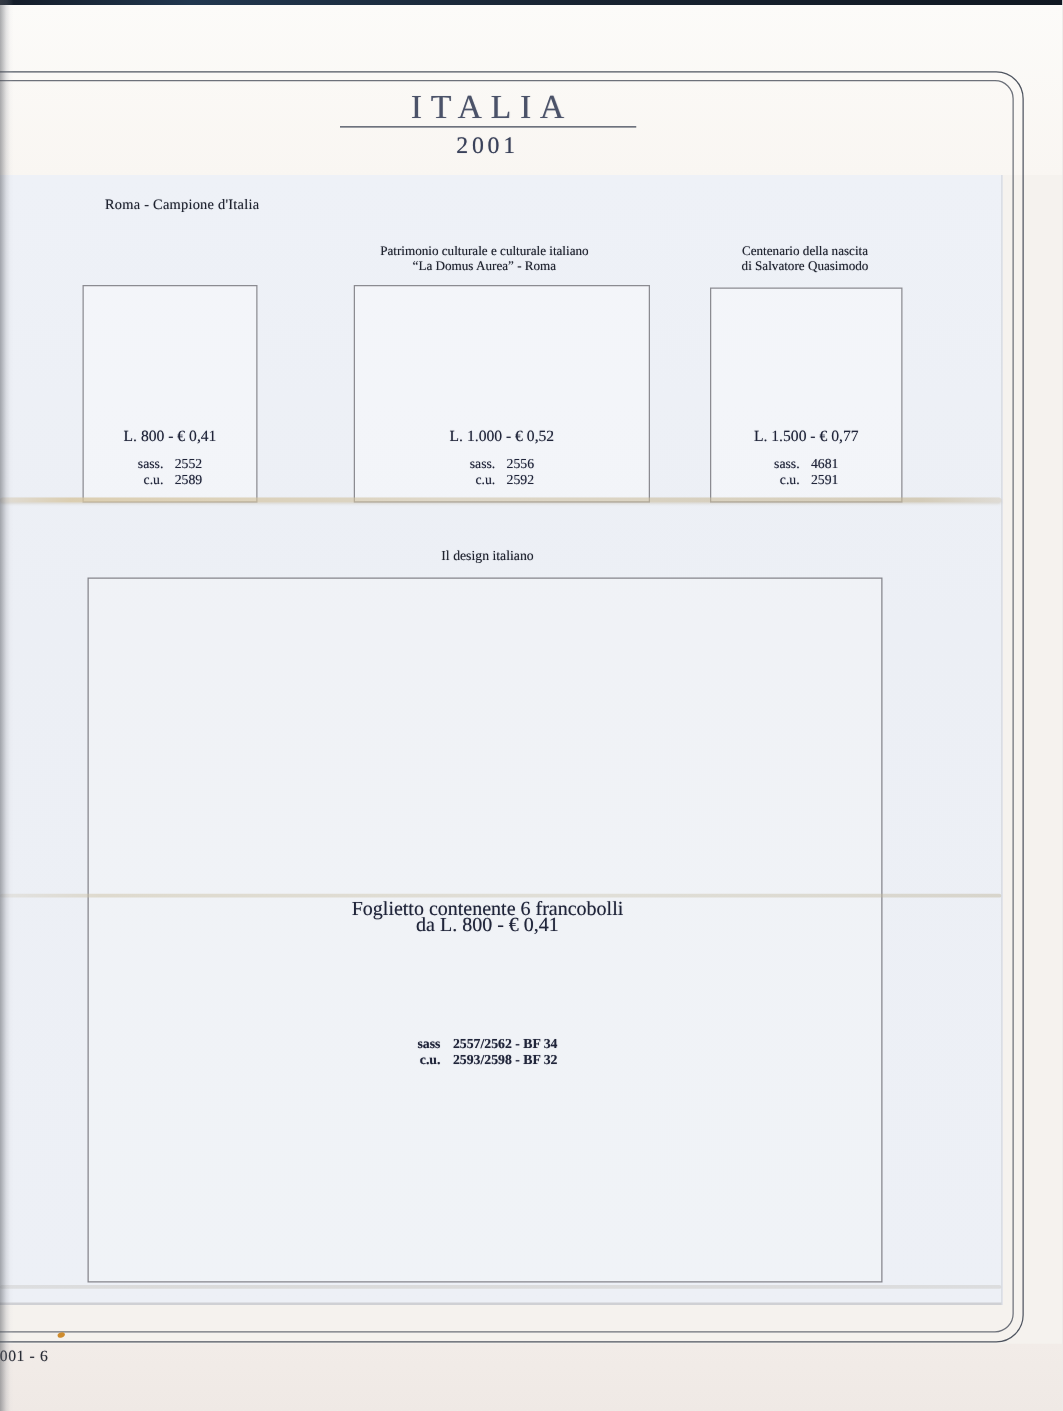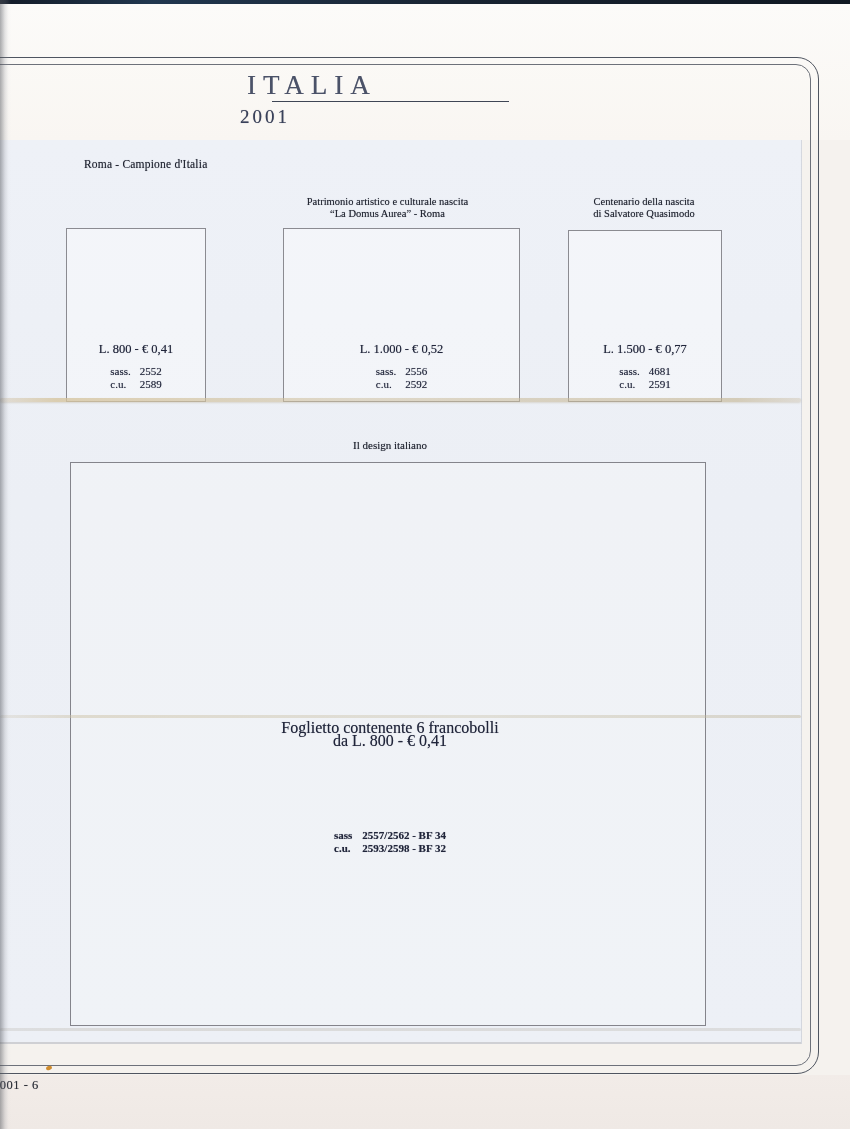--- a/index.html
+++ b/index.html
@@ -42,39 +42,39 @@
   #crease-row1{top:398px;height:4px;
     background:linear-gradient(to right,rgba(196,176,140,0.30),rgba(214,197,160,0.80) 7%,rgba(205,191,160,0.55) 45%,rgba(198,184,152,0.65) 92%,rgba(190,172,138,0.30));
     box-shadow:0 1px 2px rgba(180,165,138,0.35);}
   #crease-row2{top:715px;height:3px;
     background:linear-gradient(to right,rgba(190,178,150,0.20),rgba(205,194,166,0.50) 10%,rgba(198,190,165,0.38) 60%,rgba(190,180,152,0.45));}
   #crease-row3{top:1028px;height:3px;
     background:linear-gradient(to right,rgba(185,182,175,0.30),rgba(200,197,190,0.50) 15%,rgba(195,192,186,0.40));}
   #sheet-bottom-edge{top:1042px;left:0;width:801px;height:2px;background:rgba(152,150,148,0.35);}
 
   
-  #title-block{left:240px;top:70px;width:300px;text-align:left;}
+  #title-block{left:240px;top:70px;width:300px;text-align:center;}
   #page-title{font-size:27px;letter-spacing:7px;padding-left:7px;color:#4b5268;line-height:30px;
     text-shadow:0.3px 0.3px 0.6px rgba(60,70,100,0.5);}
   #title-underline{margin:1px auto 0;width:237px;height:0;border-top:1.4px solid #3f4655;}
   #year-label{margin-top:4px;font-size:19px;letter-spacing:3px;color:#39415a;}
 
   #region-note{left:84px;top:158px;font-size:11.5px;color:#1e222e;letter-spacing:0.2px;}
 
   .caption{position:absolute;text-align:center;font-size:10.5px;line-height:11.5px;color:#20242f;}
   #caption-domus{left:280px;top:196px;width:215px;}
   #caption-quasimodo{left:566px;top:196px;width:156px;}
 
   .stamp-box{position:absolute;border:1px solid #8b8b91;background:rgba(250,251,253,0.45);}
   #stamp-box-1{left:66px;top:228px;width:138px;height:172px;}
   #stamp-box-2{left:283px;top:228px;width:207px;height:172px;padding-left:28px;}
   #stamp-box-3{left:568px;top:230px;width:152px;height:170px;}
   .stamp-value{position:absolute;left:0;right:0;bottom:44px;text-align:center;font-size:12.5px;color:#20253a;}
   .catalog{position:absolute;left:0;right:0;bottom:11px;display:flex;justify-content:center;font-size:11px;color:#20253a;}
-  .catalog-grid{display:grid;grid-template-columns:auto auto;column-gap:9px;line-height:12.5px;text-align:left;}
+  .catalog-grid{display:grid;grid-template-columns:auto auto;column-gap:9px;line-height:12.5px;text-align:right;}
 
   #design-title{left:240px;top:439px;width:300px;text-align:center;font-size:11px;color:#20242f;}
   #sheet-box{left:70px;top:462px;width:634px;height:562px;border:1px solid #84848b;background:rgba(250,251,253,0.25);}
 
   #foglietto-caption{left:240px;top:722px;width:300px;text-align:center;font-size:16px;line-height:12.5px;color:#20253a;}
   #bf-catalog{left:240px;top:829px;width:300px;display:flex;justify-content:center;font-size:11px;color:#20253a;}
   #bf-catalog .catalog-grid{column-gap:10px;line-height:13px;font-weight:bold;}
 
   #page-number{left:-7px;top:1078px;font-size:12.5px;letter-spacing:0.5px;color:#2a2d35;}
 </style>
@@ -103,21 +103,21 @@
       <div class="catalog-grid scantext">
         <span>sass.</span>
           <span>2552</span>
         <span>c.u.</span>
           <span>2589</span>
       </div>
     </div>
   </div>
 
   <div class="caption scantext" id="caption-domus">
-    <div>Patrimonio artistico e culturale nascita</div>
+    <div>Patrimonio culturale e culturale italiano</div>
     <div>“La Domus Aurea” - Roma</div>
   </div>
   <div class="stamp-box" id="stamp-box-2">
     <div class="stamp-value scantext">L. 1.000 - € 0,52</div>
     <div class="catalog">
       <div class="catalog-grid scantext">
         <span>sass.</span>
           <span>2556</span>
         <span>c.u.</span>
           <span>2592</span>

